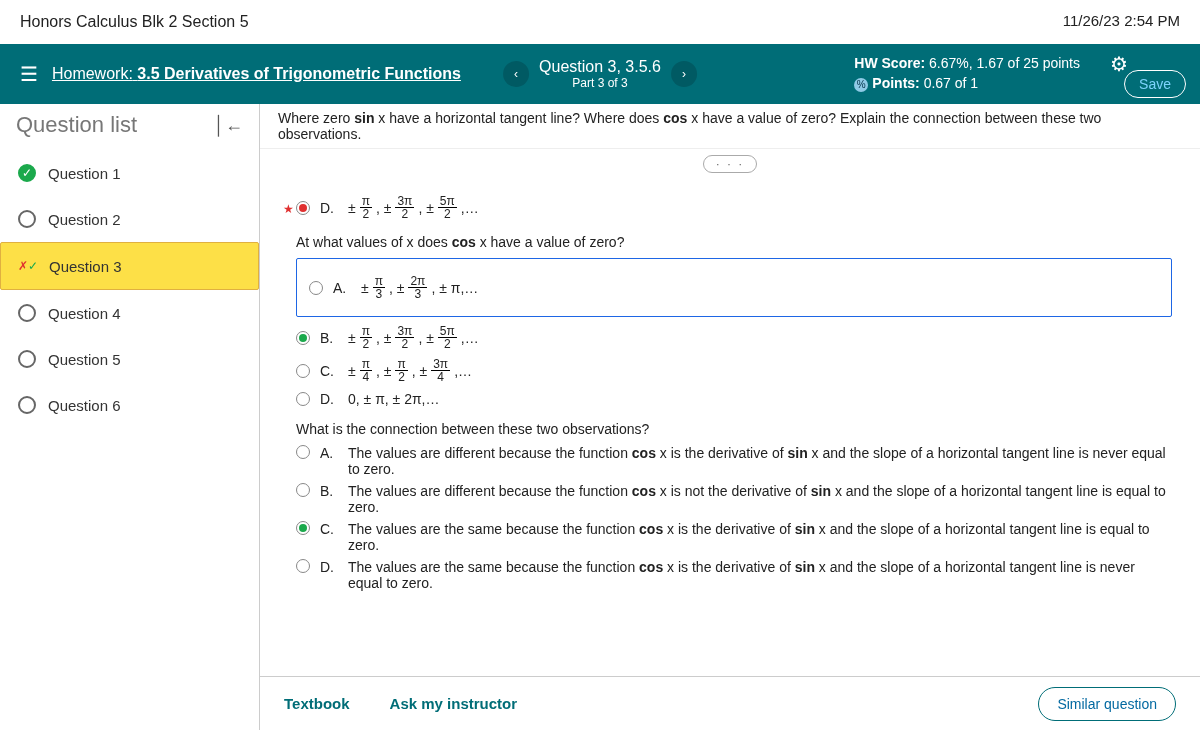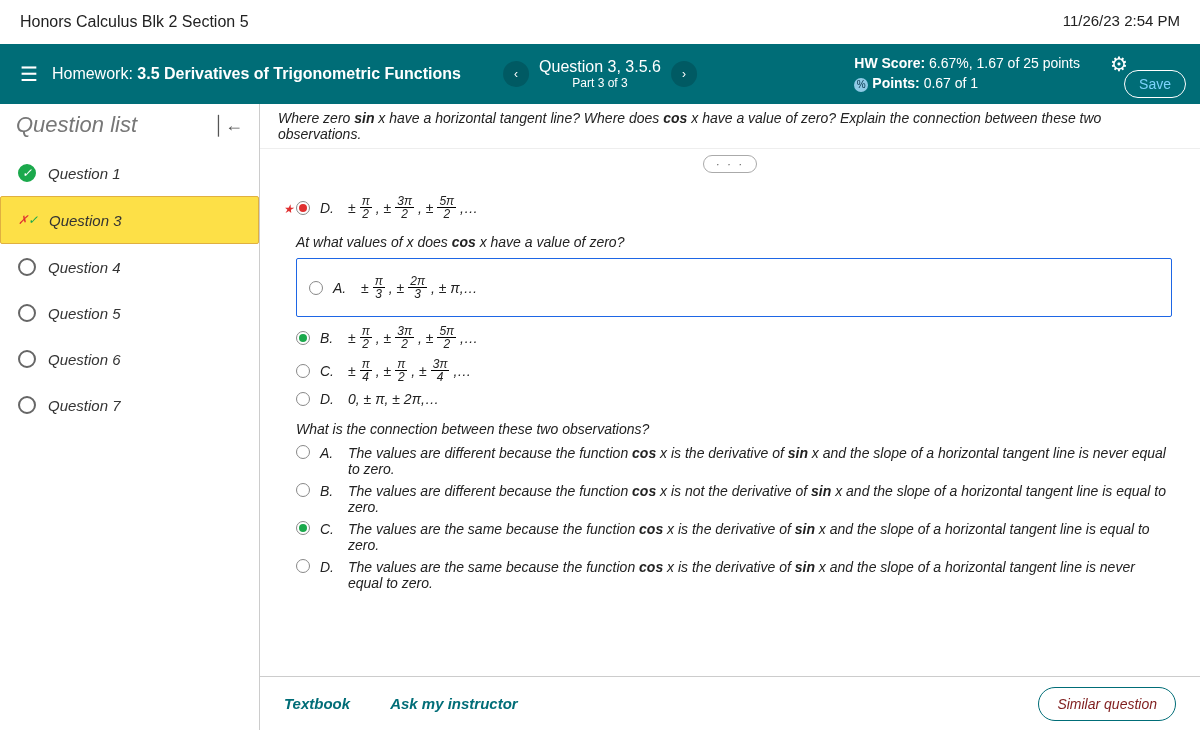--- a/index.html
+++ b/index.html
@@ -7,32 +7,32 @@
 
   .top-bar { display: flex; align-items: center; height: 44px; padding: 0 20px; }
   .course-title { font-size: 16px; }
   .top-spacer { flex: 1; }
   .user-block { display: flex; align-items: flex-end; gap: 32px; font-size: 15px; flex-direction: column; }
   .help-circle { width: 20px; height: 20px; border: 1.5px solid #444; border-radius: 50%; display: flex; align-items: center; justify-content: center; font-size: 12px; }
 
   .header-band { background: #006d77; color: #fff; height: 60px; display: flex; align-items: center; padding: 0 14px 0 20px; position: relative; }
   .hamburger { font-size: 20px; margin-right: 14px; }
   .hw-block { line-height: 1.3; }
-  .hw-line1 { font-size: 16px; }
+  .hw-line1 { font-size: 16px; text-decoration: underline; }
   .nav-center { position: absolute; left: 50%; transform: translateX(-50%); display: flex; align-items: center; gap: 10px; }
   .nav-arrow { width: 26px; height: 26px; background: #005a63; border-radius: 50%; display: flex; align-items: center; justify-content: center; font-size: 12px; color: #fff; }
   .q-title { text-align: center; }
   .q-title .q-main { font-weight: normal; font-size: 16px; }
   .q-title .q-sub { font-size: 12px; }
   .score-block { position: absolute; right: 120px; font-size: 14px; line-height: 1.4; }
   .score-block .pts-ico { display:inline-block; width:14px; height:14px; border-radius:50%; background:#8ecae6; color:#023047; font-size:10px; text-align:center; line-height:14px; margin-right:4px; }
   .gear { position: absolute; right: 72px; top: 8px; font-size: 20px; }
   .save-btn { position: absolute; right: 14px; bottom: 6px; border: 1.5px solid #fff; border-radius: 18px; padding: 5px 14px; font-size: 14px; color:#7dd3fc; }
 
-  .body-row { display: flex; height: calc(100% - 44px - 60px); font-style: italic; }
+  .body-row { display: flex; height: calc(100% - 44px - 60px); }
   .sidebar { width: 260px; border-right: 1px solid #ccc; display: flex; flex-direction: column; }
   .qlist-head { display: flex; align-items: center; justify-content: space-between; padding: 8px 16px 12px 16px; color: #777; font-size: 22px; }
   .collapse-ico { font-size: 18px; color:#555; }
   .q-item { display: flex; align-items: center; gap: 12px; padding: 14px 18px; font-size: 15px; color: #333; cursor: pointer; }
   .q-item .circ { width: 18px; height: 18px; border: 2px solid #666; border-radius: 50%; display:flex; align-items:center; justify-content:center; flex-shrink:0; }
   .q-item.done .circ { background:#1ba94c; border-color:#1ba94c; color:#fff; font-size:12px; }
   .q-item.active { background:#fde047; border:1px solid #e0b040; border-radius:2px; }
   .q-item.active .circ { border:none; background:none; }
   .q-item.active .circ::before { content:"✗"; color:#e03030; font-size:12px; display:inline; }
   .q-item.active .circ::after  { content:"✓"; color:#1ba94c; font-size:12px; display:inline; }
@@ -56,21 +56,21 @@
 
   .boxedA { border:1.5px solid #1e66e5; padding:8px 12px; margin:6px 0; border-radius:2px; }
   .subq { margin:14px 0 8px 0; }
   .conn-opts { margin-top:6px; }
   .conn-opts .opt-row { align-items:flex-start; margin:6px 0; }
   .conn-opts .opt-text { flex:1; }
 
   .footer { position:absolute; bottom:0; left:0; right:0; height:54px; border-top:1px solid #ccc; display:flex; align-items:center; padding:0 24px; gap:40px; font-size:15px; }
   .footer .link { color:#006d77; font-weight:bold; }
   .footer .spacer { flex:1; }
-  .similar-btn { border:1.5px solid #006d77; color:#7f1d1d; border-radius:20px; padding:8px 18px; font-size:14px; }
+  .similar-btn { border:1.5px solid #006d77; color:#0369a1; border-radius:20px; padding:8px 18px; font-size:14px; }
 </style>
 </head>
 <body>
 
 <div class="top-bar">
   <div class="course-title">Honors Calculus Blk 2 Section 5</div>
   <div class="top-spacer"></div>
   <div class="user-block">
     <span>Andres Pulles</span>
     <span>11/26/23 2:54 PM</span>
@@ -103,39 +103,39 @@
 
   <div class="sidebar">
     <div class="qlist-head">
       <span>Question list</span>
       <span class="collapse-ico">│←</span>
     </div>
     <div class="q-item done">
         <span class="circ">✓</span>
         <span>Question 1</span>
       </div>
+    <div class="q-item">
+        <span class="circ"></span>
+        <span>Question 2</span>
+      </div>
     <div class="q-item active">
         <span class="circ"></span>
         <span>Question 3</span>
       </div>
     <div class="q-item">
         <span class="circ"></span>
         <span>Question 4</span>
       </div>
     <div class="q-item">
         <span class="circ"></span>
         <span>Question 5</span>
       </div>
     <div class="q-item">
         <span class="circ"></span>
         <span>Question 6</span>
-      </div>
-    <div class="q-item">
-        <span class="circ"></span>
-        <span>Question 7</span>
       </div>
   </div>
 
   <div class="main-pane">
     <div class="prompt-line">
       <span>Where zero </span><b>sin</b><span> x have a horizontal tangent line? Where does </span><b>cos</b><span> x have a value of zero? Explain the connection between these two observations.</span>
     </div>
     <div class="more-dots"><span>· · ·</span></div>
 
     <div class="content">

